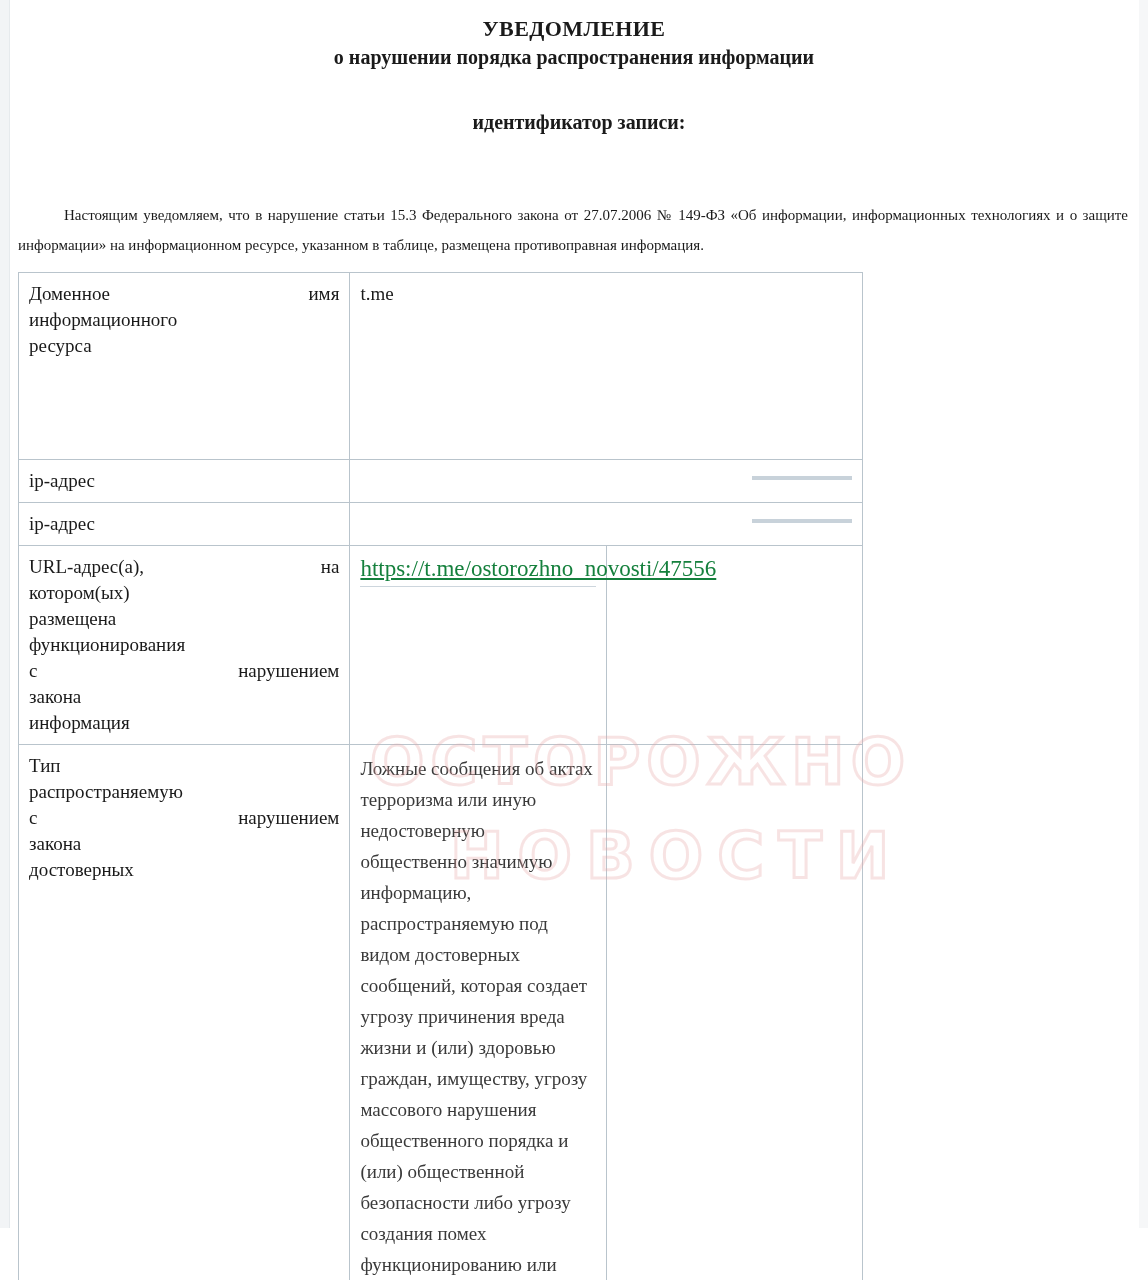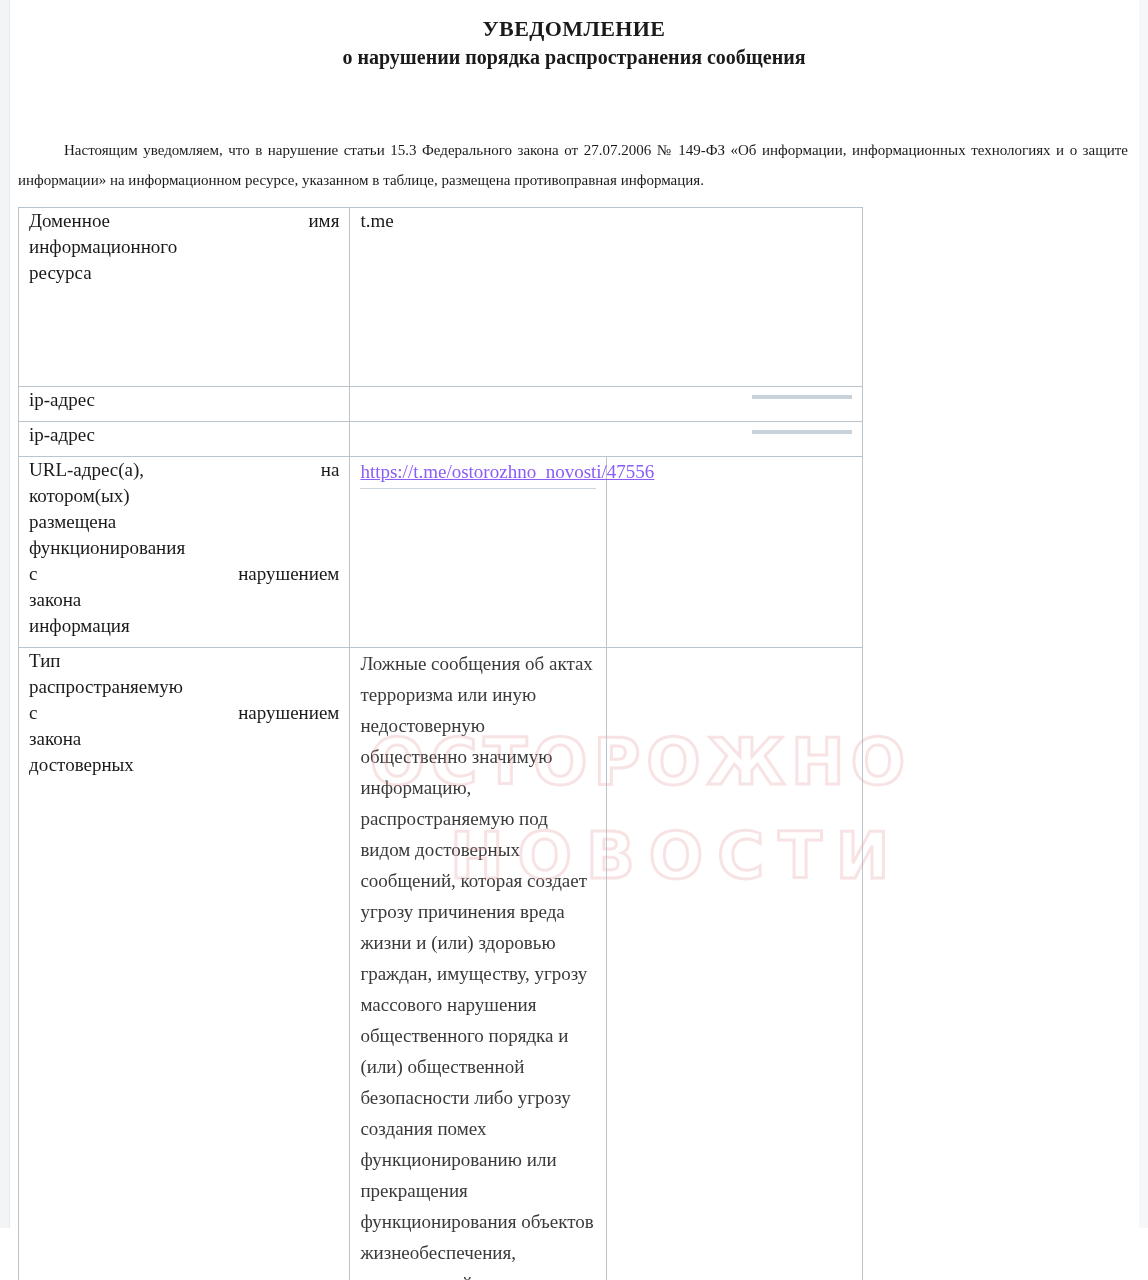--- a/index.html
+++ b/index.html
@@ -59,21 +59,21 @@
   
   table.doc-table {
     border-collapse: collapse;
     width: 845px;
     margin: 0;
     table-layout: fixed;
   }
   table.doc-table td {
     border: 1px solid #b9c4cc;
     vertical-align: top;
-    padding: 0 10px 8px 10px;
+    padding: 8px 10px 8px 10px;
     font-size: 19px;
     line-height: 26px;
     background: #ffffff;
   }
   td.label {
     width: 246px;
     text-align: justify;
     text-align-last: justify;
     letter-spacing: 0px;
     font-size: 19px;
@@ -110,23 +110,23 @@
 
   
   .url-box {
     display: inline-block;
     padding: 2px 0 3px 0;
     border-bottom: 1px solid #cdd6dd;
     width: 100%;
     box-sizing: border-box;
   }
   a.doc-link {
-    color: #8b5cf6;
+    color: #15803d;
     text-decoration: underline;
-    font-size: 19px;
+    font-size: 23px;
   }
 
   .cell-tall-1 { height: 170px; }
   .cell-tall-2 { height: 460px; }
 
   .type-text p {
     margin: 0 0 0 0;
     line-height: 31px;
     font-size: 19px;
     color: #3a3a3a;
@@ -174,21 +174,22 @@
 </style>
 </head>
 <body>
 
 <div class="page">
 
   <div class="edge-left"></div>
   <div class="edge-right"></div>
 
   <div class="doc-title">УВЕДОМЛЕНИЕ</div>
-  <div class="doc-subtitle">о нарушении порядка распространения сообщения</div>
+  <div class="doc-subtitle">о нарушении порядка распространения информации</div>
+  <div class="doc-identifier">идентификатор записи:</div>
 
   <div class="intro">Настоящим уведомляем, что в нарушение статьи 15.3 Федерального закона от 27.07.2006 № 149-ФЗ «Об информации, информационных технологиях и о защите информации» на информационном ресурсе, указанном в таблице, размещена противоправная информация.</div>
 
   <table class="doc-table">
     <tbody>
 
       <tr>
         <td class="label">
           <span class="j">Доменное имя</span>
           <span class="j">информационного</span>

